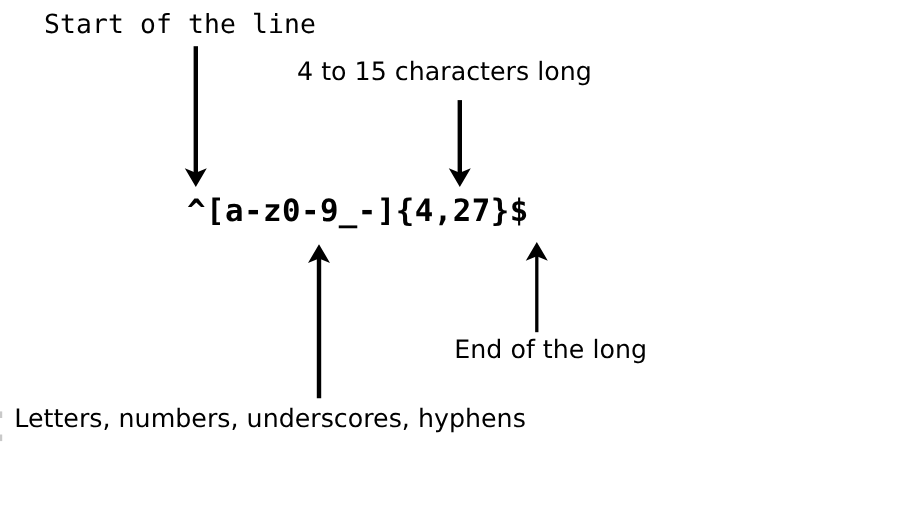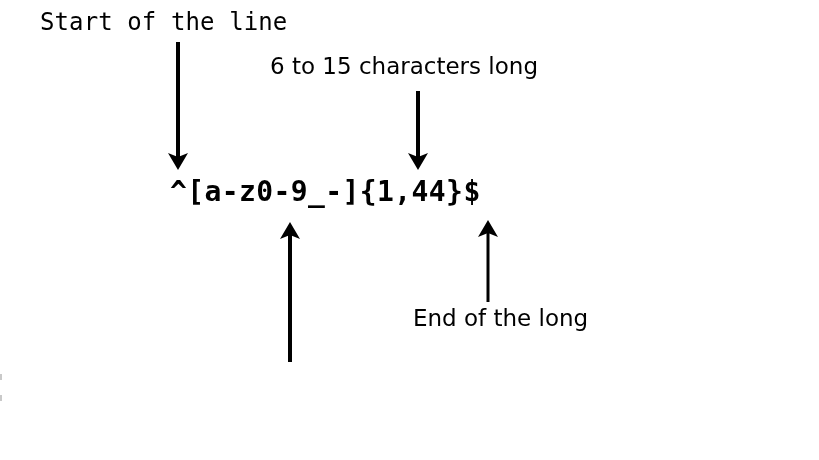--- a/index.html
+++ b/index.html
@@ -63,26 +63,27 @@
   .ea-1 { top: 374px; }
   .ea-2 { top: 395px; }
 </style>
 </head>
 <body>
 
 <div class="canvas">
 
   <div class="label label-mono start-label">Start of the line</div>
 
-  <div class="label length-label">6 to 15 characters long</div>
+  <div class="label length-label">4 to 15 characters long</div>
 
-  <div class="regex">^[a-z0-9_-]{1,44}$</div>
+  <div class="regex">^[a-z0-9_-]{4,27}$</div>
 
   <div class="label end-label">End of the long</div>
 
+  <div class="label charset-label">Letters, numbers, underscores, hyphens</div>
 
   <svg class="arrows" viewBox="0 0 819 460" xmlns="http://www.w3.org/2000/svg">
 
     <g stroke="#000000" fill="#000000">
       <line x1="178" y1="42" x2="178" y2="158" stroke-width="4"></line>
       <polygon points="178,170 168,153 178,157 188,153" stroke="none"></polygon>
     </g>
 
     <g stroke="#000000" fill="#000000">
       <line x1="418" y1="91" x2="418" y2="158" stroke-width="4"></line>

